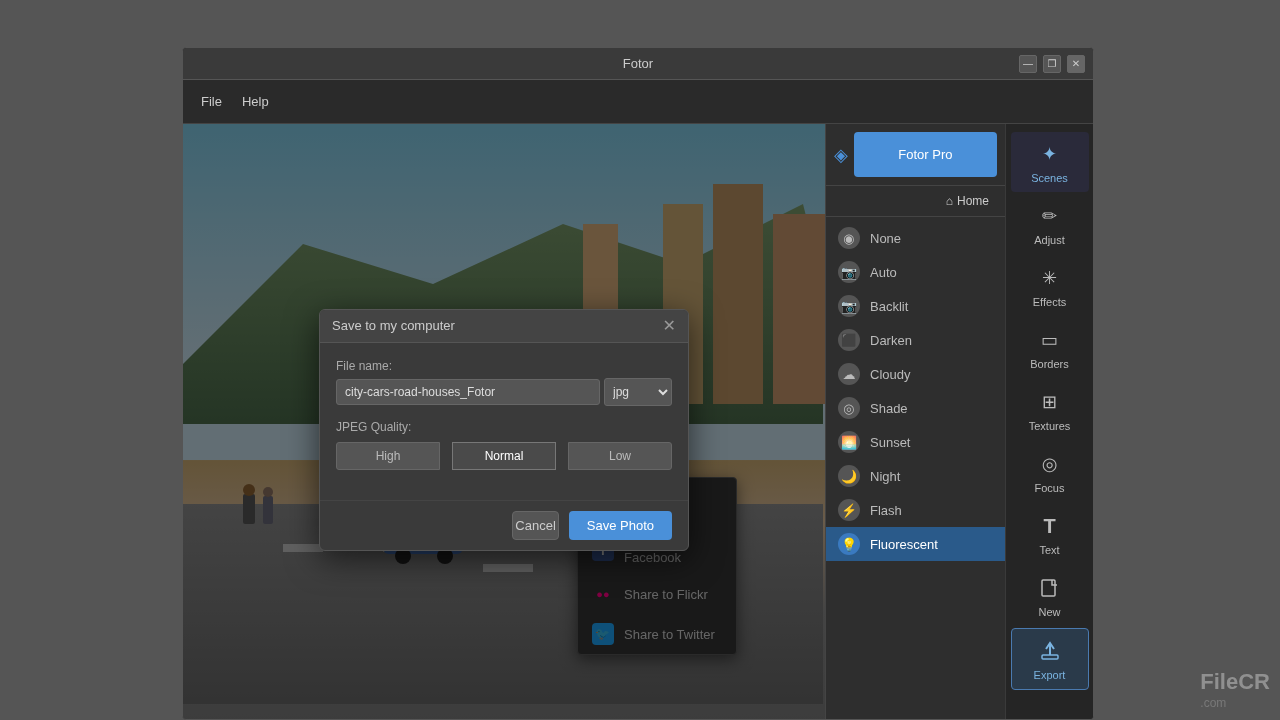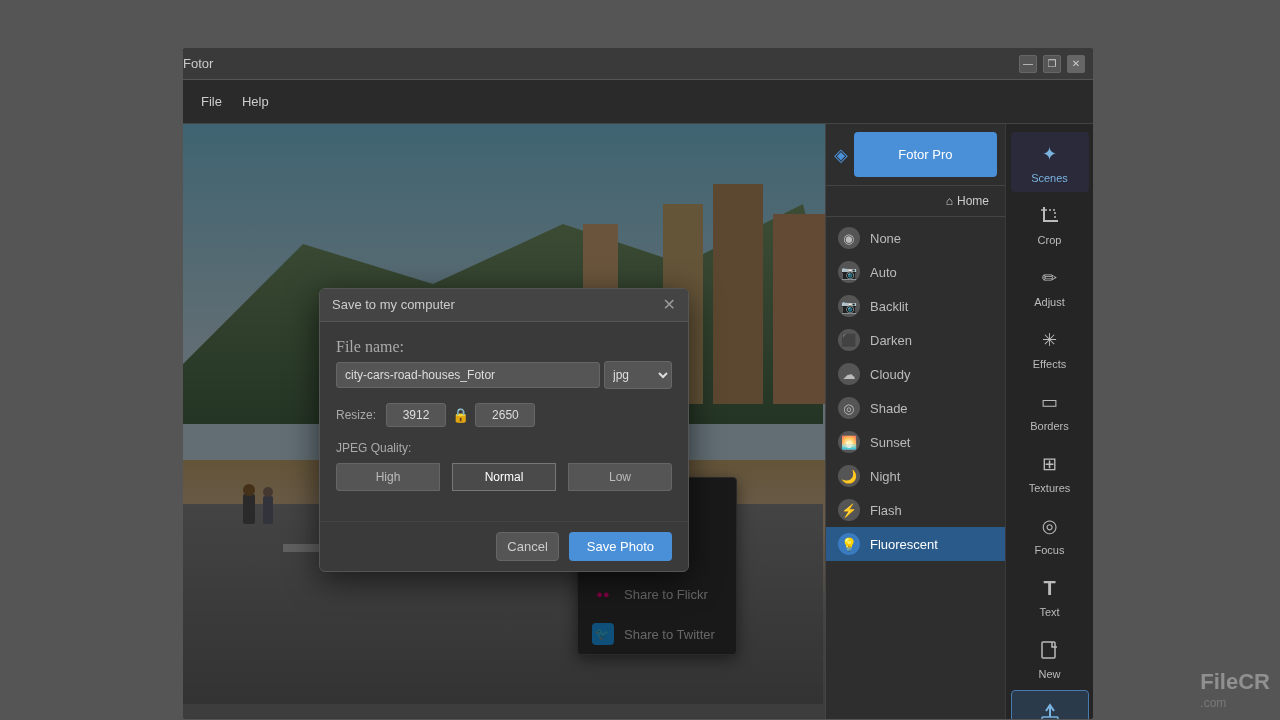--- a/index.html
+++ b/index.html
@@ -15,20 +15,21 @@
       border-radius: 4px;
       overflow: hidden;
     }
 
     
     .titlebar {
       background: #3a3a3a;
       height: 32px;
       display: flex;
       align-items: center;
+      justify-content: center;
       position: relative;
       border-bottom: 1px solid #555;
     }
     .titlebar-title { color: #ccc; font-size: 13px; }
     .titlebar-controls {
       position: absolute;
       right: 8px;
       display: flex;
       gap: 6px;
       align-items: center;
@@ -216,21 +217,21 @@
       justify-content: space-between;
       border-bottom: 1px solid #555;
     }
     .dialog-title { font-size: 13px; color: #ccc; }
     .dialog-close {
       background: none; border: none; color: #999;
       cursor: pointer; font-size: 16px; line-height: 1;
     }
     .dialog-body { padding: 16px; }
     .form-row { margin-bottom: 14px; }
-    .form-label { font-size: 16px; color: #aaa; margin-bottom: 5px; font-family: Liberation Serif, serif; }
+    .form-label { font-size: 12px; color: #aaa; margin-bottom: 5px; }
     .file-name-row {
       display: flex; gap: 4px; align-items: center;
     }
     .file-name-input {
       flex: 1;
       background: #555;
       border: 1px solid #666;
       color: #ddd;
       padding: 5px 8px;
       border-radius: 3px;
@@ -291,21 +292,21 @@
       display: flex;
       justify-content: flex-end;
       gap: 10px;
       padding: 10px 16px;
       border-top: 1px solid #444;
     }
     .cancel-btn {
       background: #555;
       border: 1px solid #666;
       color: #ccc;
-      padding: 6px 10px;
+      padding: 6px 2px;
       border-radius: 4px;
       cursor: pointer;
       font-size: 13px;
     }
     .save-btn {
       background: #4a90d9;
       border: none;
       color: white;
       padding: 6px 18px;
       border-radius: 4px;
@@ -438,28 +439,20 @@
               <div class="file-name-row">
                 <input class="file-name-input" type="text" value="city-cars-road-houses_Fotor" style="">
                 <select class="ext-select">
                   <option>jpg</option>
                   <option>png</option>
                   <option>bmp</option>
                 </select>
               </div>
             </div>
             <div class="form-row">
-              <div class="resize-row">
-                <span class="resize-label">Resize:</span>
-                <input class="resize-input" type="text" value="3912" style="">
-                <span class="lock-icon">🔒</span>
-                <input class="resize-input" type="text" value="2650" style="">
-              </div>
-            </div>
-            <div class="form-row">
               <div class="quality-label">JPEG Quality:</div>
               <div class="quality-buttons">
                 <button class="quality-btn">High</button>
                 <button class="quality-btn active">Normal</button>
                 <button class="quality-btn">Low</button>
               </div>
             </div>
           </div>
 
           <div class="dialog-footer">
@@ -546,29 +539,20 @@
         </div>
       </div>
     </div>
 
     <div class="far-right">
       <div class="tool-item active">
         <div class="tool-icon" style="color:#7ab3e0;">✦</div>
         <span>Scenes</span>
       </div>
       <div class="tool-item">
-        <div class="tool-icon">
-          <svg width="22" height="22" viewBox="0 0 22 22" fill="none" xmlns="http://www.w3.org/2000/svg">
-            <path d="M5 2v14h14" stroke="#bbb" stroke-width="2" fill="none"></path>
-            <path d="M2 5h14v14" stroke="#bbb" stroke-width="1.5" stroke-dasharray="2 2" fill="none"></path>
-          </svg>
-        </div>
-        <span>Crop</span>
-      </div>
-      <div class="tool-item">
         <div class="tool-icon">✏</div>
         <span>Adjust</span>
       </div>
       <div class="tool-item">
         <div class="tool-icon">✳</div>
         <span>Effects</span>
       </div>
       <div class="tool-item">
         <div class="tool-icon">▭</div>
         <span>Borders</span>

